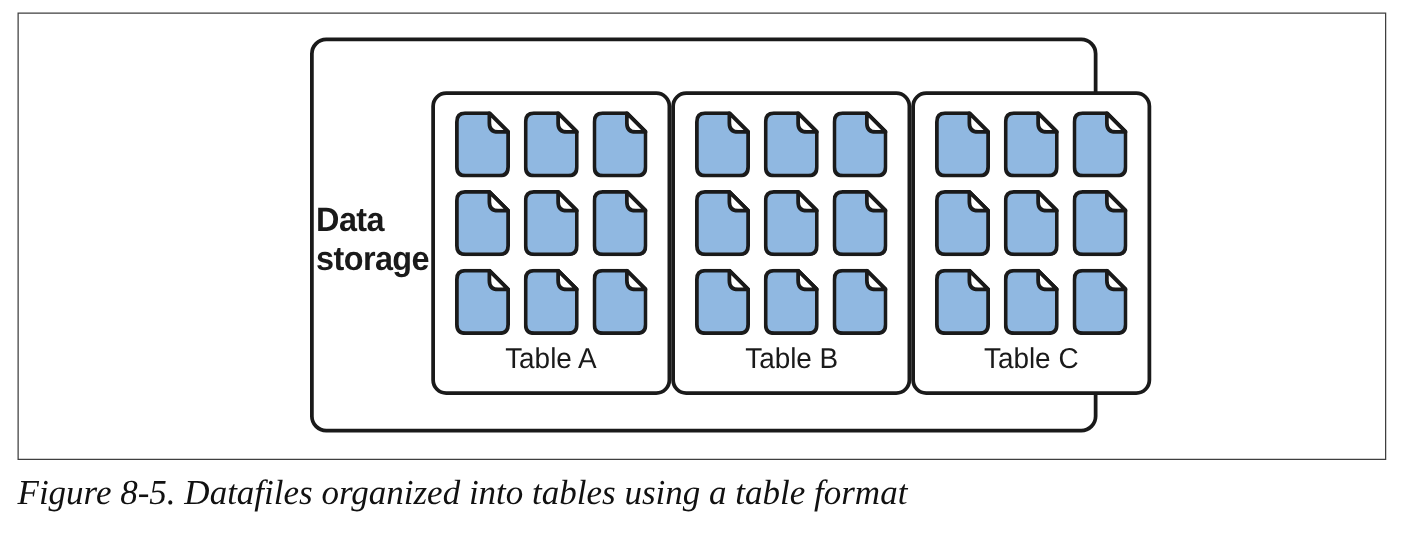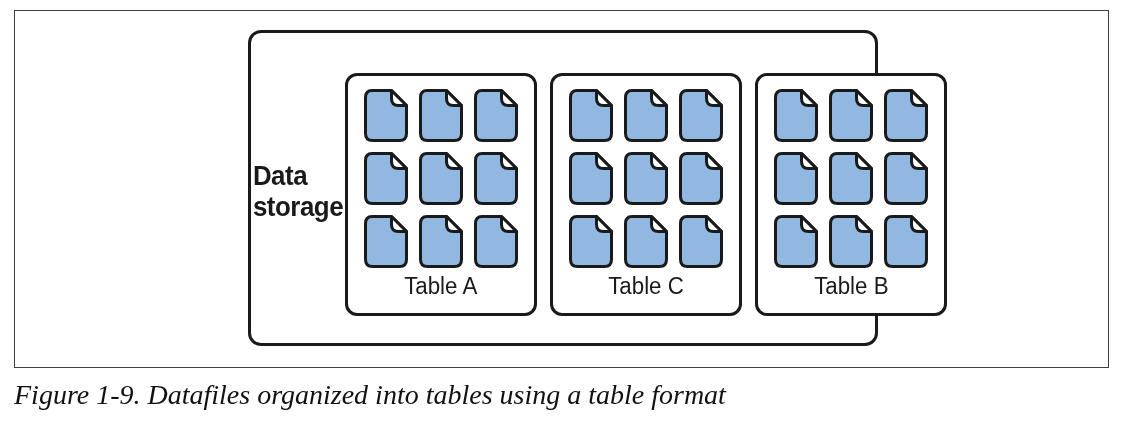--- a/index.html
+++ b/index.html
@@ -43,21 +43,20 @@
     margin-top: 7px;
     font-size: 27px;
     font-weight: bold;
     letter-spacing: -0.5px;
     color: var(--stroke, #1a1a1a);
     line-height: 31px;
     transform: scaleX(0.96);
   }
   .tables {
     display: flex;
-    gap: 13px;
     margin-top: 13px;
   }
   .table-box {
     width: 192px;
     height: 243px;
     box-sizing: border-box;
     border: 3px solid var(--stroke, #1a1a1a);
     border-radius: 12px;
     display: flex;
     flex-direction: column;
@@ -242,21 +241,21 @@
     </svg>
   </span>
 
   <span class="file">
     <svg viewBox="0 0 44 53" width="44" height="53" aria-hidden="true">
       <path class="file-body" d="M8 1.5 H27.5 L42.5 16.5 V44.5 Q42.5 51.5 35.5 51.5 H8.5 Q1.5 51.5 1.5 44.5 V8.5 Q1.5 1.5 8 1.5 Z"></path>
       <path class="file-fold" d="M27.5 1.5 L42.5 16.5 H34.5 Q27.5 16.5 27.5 9.5 Z"></path>
     </svg>
   </span>
 </div>
-          <div class="table-label">Table C</div>
+          <div class="table-label">Table B</div>
         </div>
 
         <div class="table-box">
           <div class="files">
   <span class="file">
     <svg viewBox="0 0 44 53" width="44" height="53" aria-hidden="true">
       <path class="file-body" d="M8 1.5 H27.5 L42.5 16.5 V44.5 Q42.5 51.5 35.5 51.5 H8.5 Q1.5 51.5 1.5 44.5 V8.5 Q1.5 1.5 8 1.5 Z"></path>
       <path class="file-fold" d="M27.5 1.5 L42.5 16.5 H34.5 Q27.5 16.5 27.5 9.5 Z"></path>
     </svg>
   </span>
@@ -310,21 +309,21 @@
     </svg>
   </span>
 
   <span class="file">
     <svg viewBox="0 0 44 53" width="44" height="53" aria-hidden="true">
       <path class="file-body" d="M8 1.5 H27.5 L42.5 16.5 V44.5 Q42.5 51.5 35.5 51.5 H8.5 Q1.5 51.5 1.5 44.5 V8.5 Q1.5 1.5 8 1.5 Z"></path>
       <path class="file-fold" d="M27.5 1.5 L42.5 16.5 H34.5 Q27.5 16.5 27.5 9.5 Z"></path>
     </svg>
   </span>
 </div>
-          <div class="table-label">Table B</div>
+          <div class="table-label">Table C</div>
         </div>
 
       </div>
     </div>
   </div>
 
-  <div class="caption">Figure 1-9. Datafiles organized into tables using a table format</div>
+  <div class="caption">Figure 8-5. Datafiles organized into tables using a table format</div>
 </div>
 
 </body></html>

